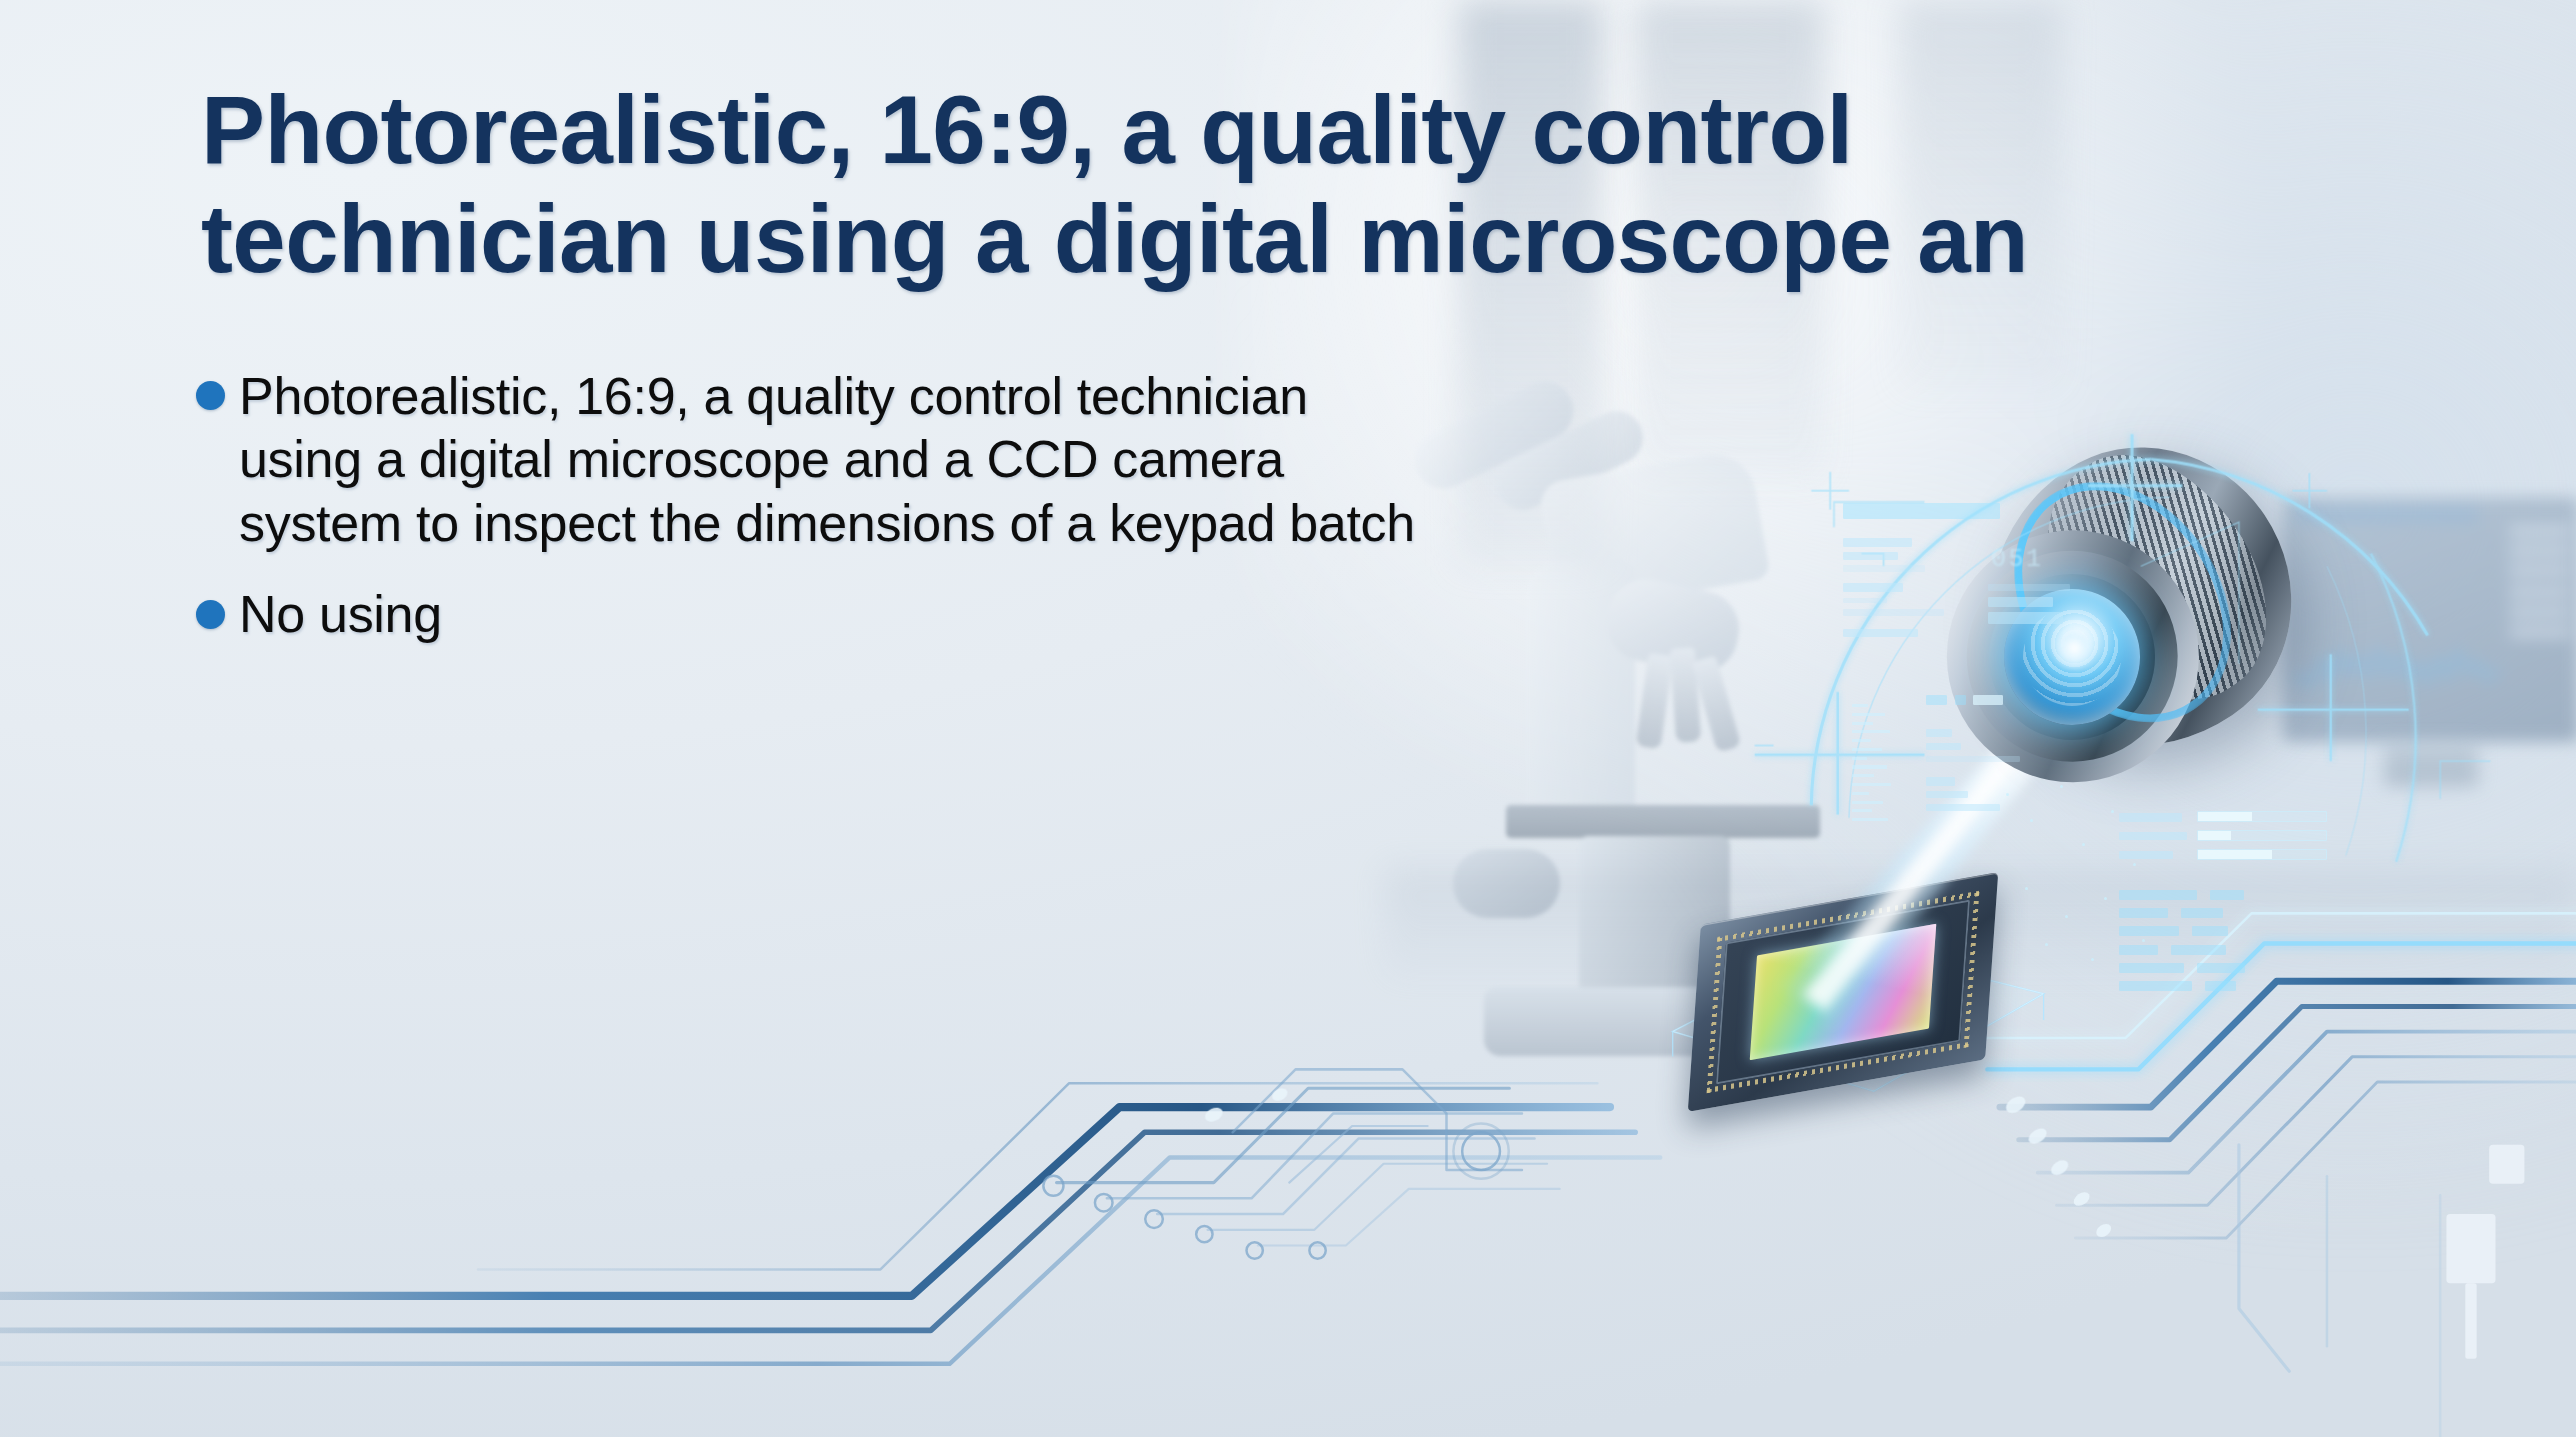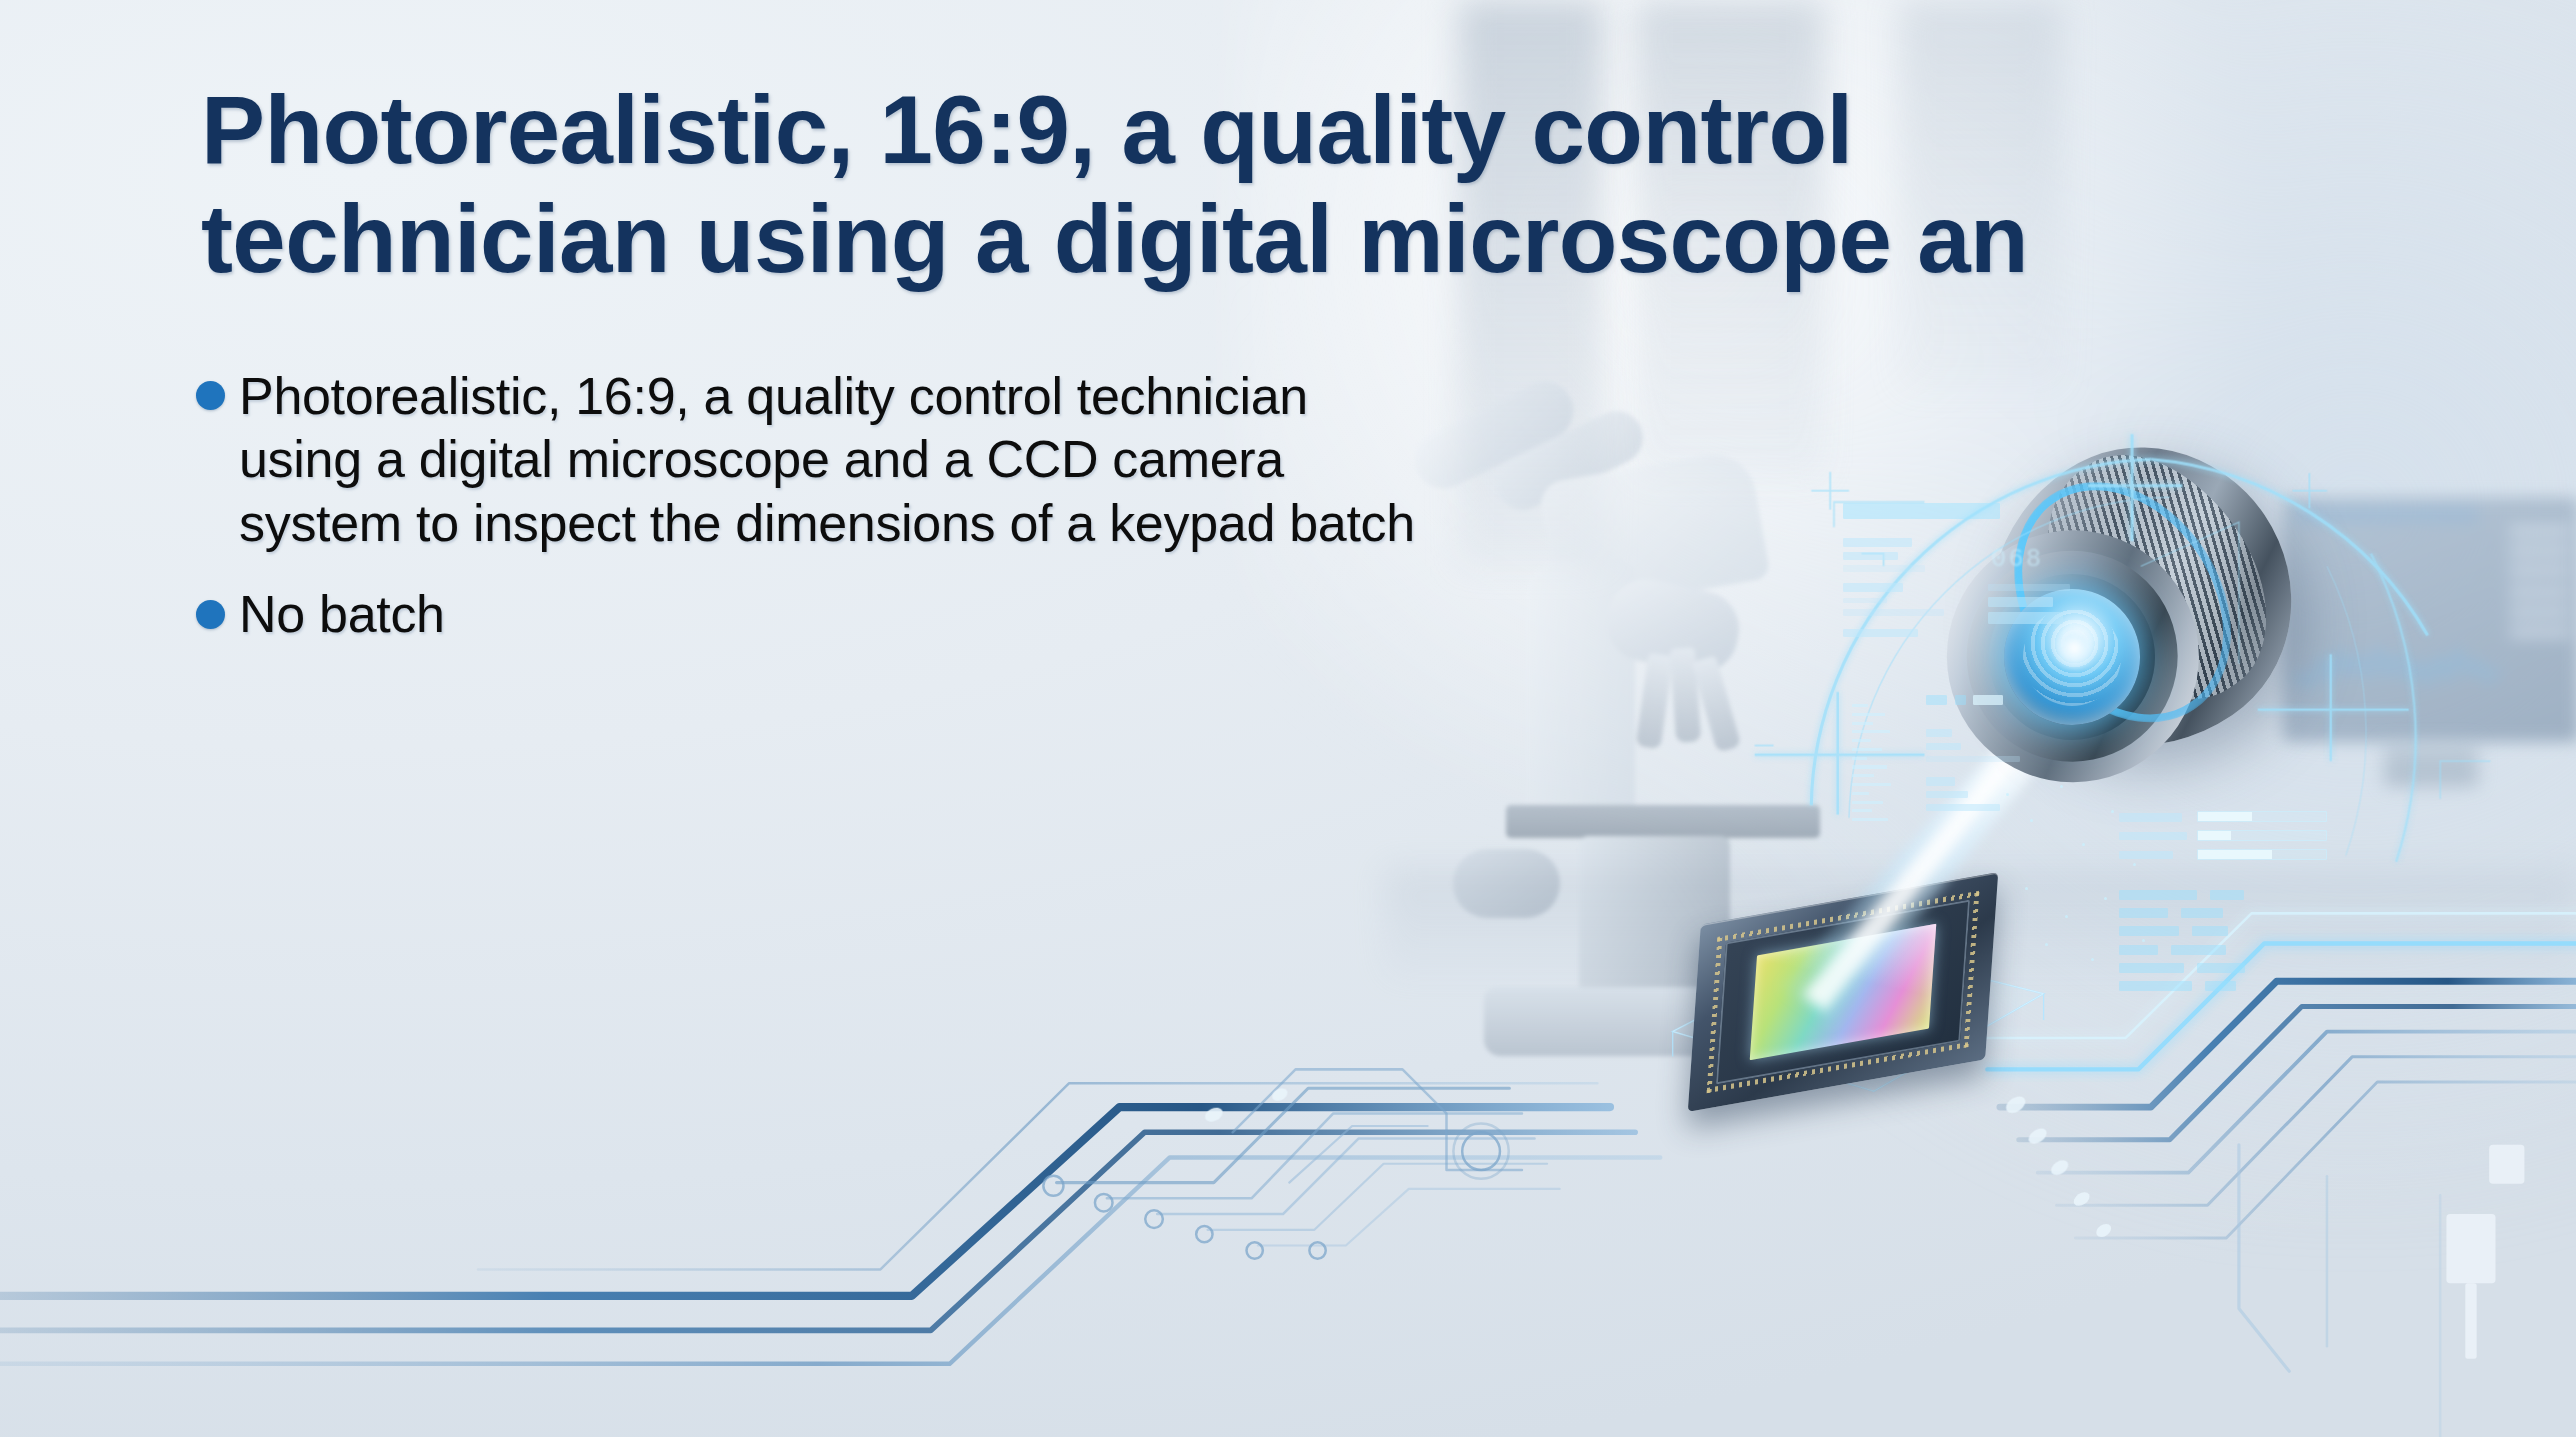--- a/index.html
+++ b/index.html
@@ -455,21 +455,21 @@
     <div class="hud-chip" style="width:157px;height:16.4px;background:rgba(160,228,255,.5);"></div>
     <div class="hud-rows" style="margin-top:16.4px;">
       <i style="width:69px;height:8.8px;"></i>
       <i style="width:55px;height:7.5px;"></i>
       <i style="width:82px;height:6.3px;opacity:.45;"></i>
       <i style="width:60px;height:8.8px;margin-top:11.3px;"></i>
       <i style="width:44px;height:5.7px;opacity:.5;"></i>
       <i style="width:101px;height:7px;opacity:.55;"></i>
       <i style="width:75px;height:8.2px;margin-top:12.6px;"></i>
     </div>
-    <div class="hud-num" style="position:absolute;left:148px;top:42px;">068</div>
+    <div class="hud-num" style="position:absolute;left:148px;top:42px;">051</div>
     <div class="hud-rows" style="position:absolute;left:145px;top:81px;">
       <i style="width:82px;height:7px;opacity:.5;"></i>
       <i style="width:65px;height:10px;"></i>
       <i style="width:75px;height:11.3px;"></i>
     </div>
     <div class="hud-scale" style="position:absolute;left:8.8px;top:201px;width:42px;">
       <i style="width:16.4px;"></i>
         <i style="width:33px;"></i>
         <i style="width:21.4px;"></i>
       <i style="width:38px;"></i>
@@ -572,19 +572,19 @@
   <div class="content">
     <h1 class="title">Photorealistic, 16:9, a quality control technician using a digital microscope an</h1>
 
     <ul class="bullets" style="list-style:none;">
       <li class="bullet">
         <span class="dot"></span>
         <span class="btext">Photorealistic, 16:9, a quality control technician using a digital microscope and a CCD camera system to inspect the dimensions of a keypad batch</span>
       </li>
       <li class="bullet">
         <span class="dot"></span>
-        <span class="btext">No batch</span>
+        <span class="btext">No using</span>
       </li>
     </ul>
   </div>
 
 </div>
 
 
 </body></html>

